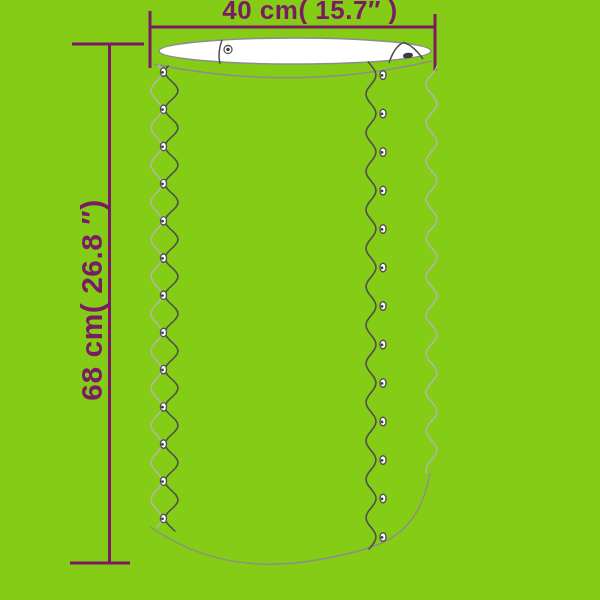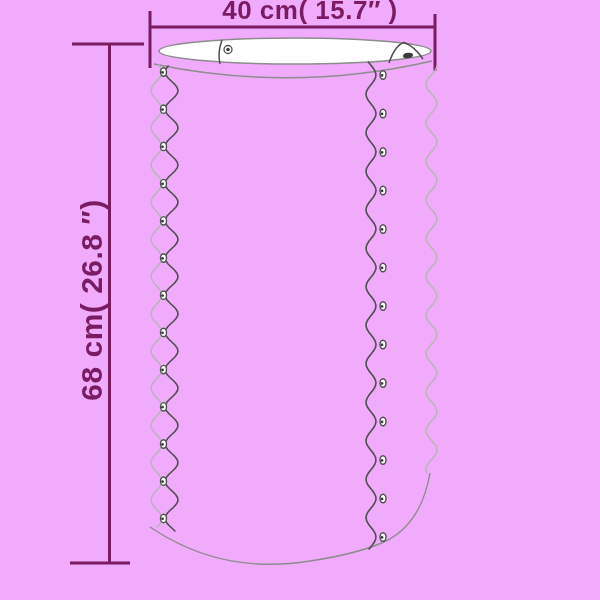--- a/index.html
+++ b/index.html
@@ -1,16 +1,16 @@
 <!DOCTYPE html>
 <html style="--accent: #7b1c63;"><head>
 <meta charset="utf-8">
 <style>
   html,body{margin:0;padding:0;background:#fff;}
-  .canvas{position:relative;width:600px;height:600px;background:#f0abfc;overflow:hidden;
+  .canvas{position:relative;width:600px;height:600px;background:#84cc16;overflow:hidden;
           font-family:"Liberation Sans",sans-serif;}
   svg{position:absolute;left:0;top:0;}
   .dim-label{position:absolute;font-weight:700;color:var(--accent,#7b1c63);
              white-space:nowrap;letter-spacing:.5px;}
   .dim-label.top{font-size:26px;left:310px;top:26px;transform:translate(-50%,-100%);}
   .dim-label.left{font-size:30px;left:92px;top:300px;
                   transform:translate(-50%,-50%) rotate(-90deg);}
   .dim{stroke:var(--accent,#7b1c63);stroke-width:3;fill:none;stroke-linecap:butt;}
 </style>
 </head>

